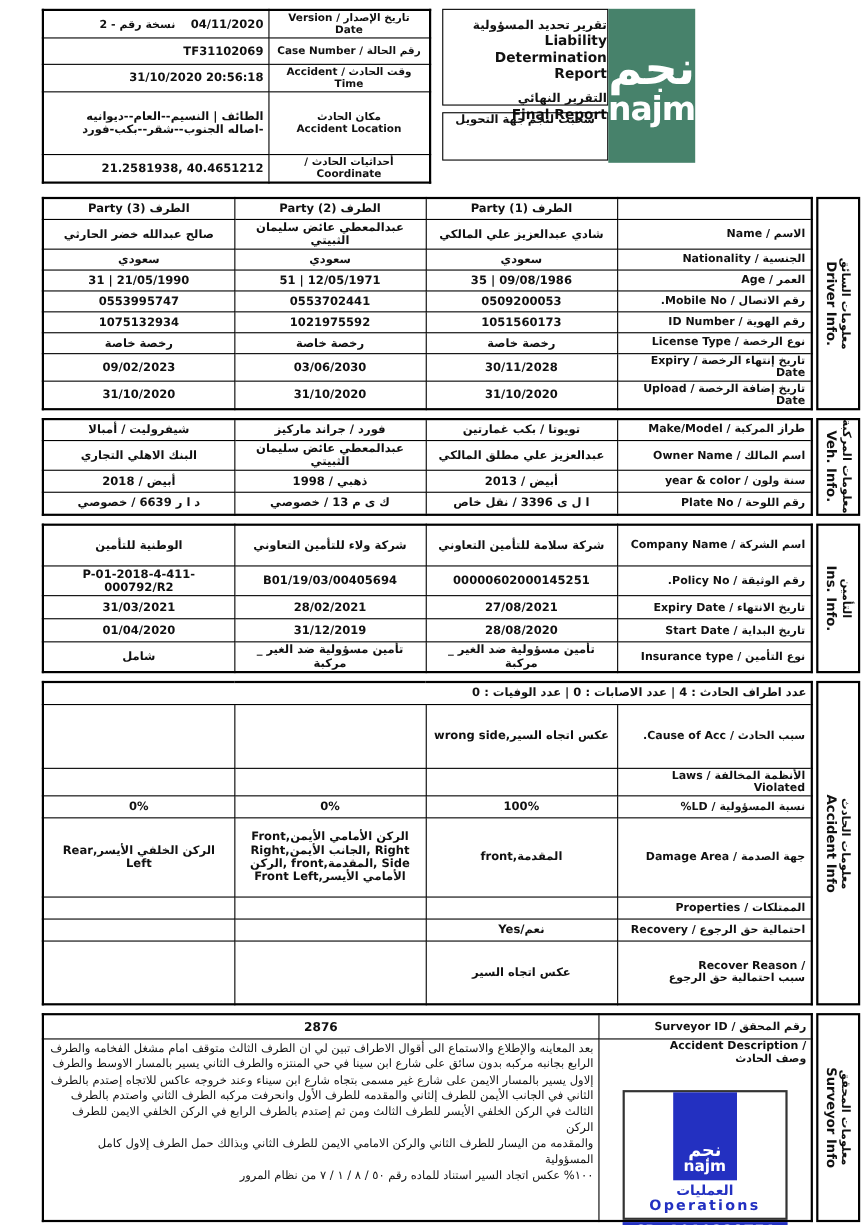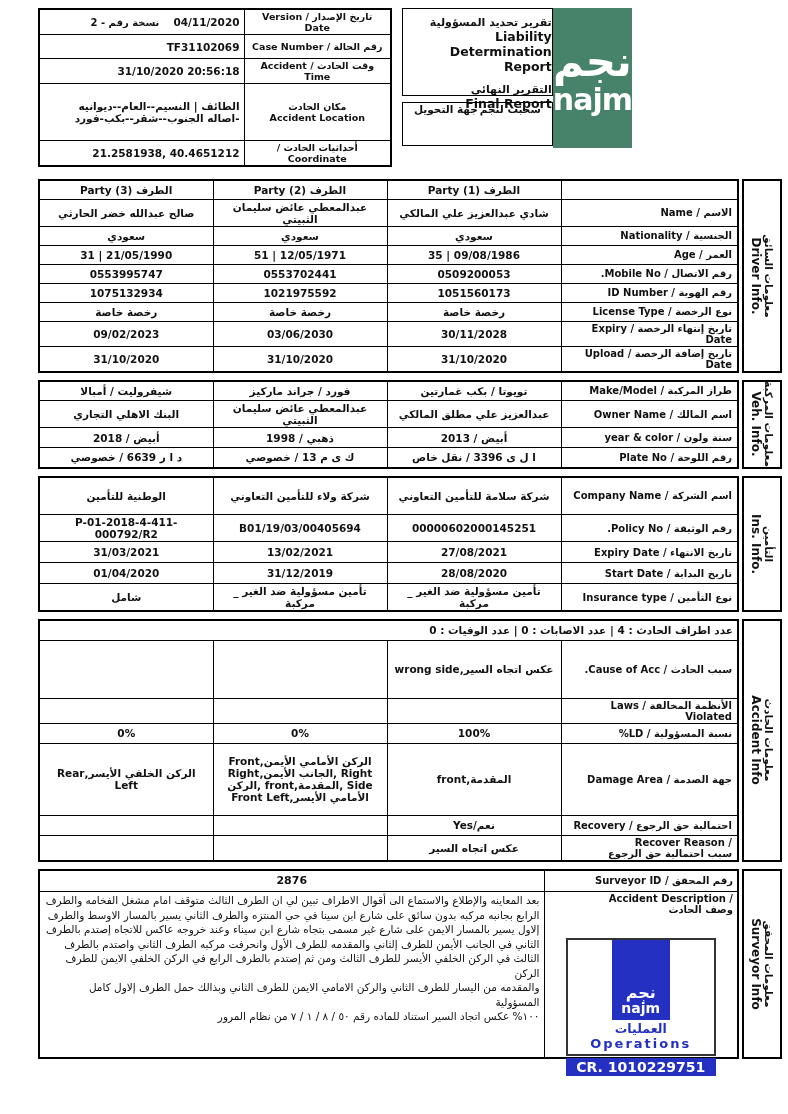--- a/index.html
+++ b/index.html
@@ -290,21 +290,21 @@
             <td class="lbl" dir="rtl">اسم الشركة / Company Name</td>
           </tr>
           <tr>
             <td class="val" dir="auto">P-01-2018-4-411-000792/R2</td>
             <td class="val" dir="auto">B01/19/03/00405694</td>
             <td class="val" dir="auto">00000602000145251</td>
             <td class="lbl" dir="rtl">رقم الوثيقة / Policy No.</td>
           </tr>
           <tr>
             <td class="val" dir="auto">31/03/2021</td>
-            <td class="val" dir="auto">13/02/2021</td>
+            <td class="val" dir="auto">28/02/2021</td>
             <td class="val" dir="auto">27/08/2021</td>
             <td class="lbl" dir="rtl">تاريخ الانتهاء / Expiry Date</td>
           </tr>
           <tr>
             <td class="val" dir="auto">01/04/2020</td>
             <td class="val" dir="auto">31/12/2019</td>
             <td class="val" dir="auto">28/08/2020</td>
             <td class="lbl" dir="rtl">تاريخ البداية / Start Date</td>
           </tr>
           <tr>
@@ -351,20 +351,26 @@
             <td class="val" dir="auto">0%</td>
             <td class="val" dir="auto">0%</td>
             <td class="val" dir="auto">100%</td>
             <td class="lbl" dir="rtl">نسبة المسؤولية / LD%</td>
           </tr>
           <tr>
             <td class="val" dir="auto">الركن الخلفي الأيسر,Rear Left</td>
             <td class="val" dir="auto">الركن الأمامي الأيمن,Front Right ,الجانب الأيمن,Right Side ,المقدمة,front ,الركن الأمامي الأيسر,Front Left</td>
             <td class="val" dir="auto">المقدمة,front</td>
             <td class="lbl" dir="rtl">جهة الصدمة / Damage Area</td>
+          </tr>
+          <tr>
+            <td class="val" dir="auto"></td>
+            <td class="val" dir="auto"></td>
+            <td class="val" dir="auto"></td>
+            <td class="lbl" dir="rtl">الممتلكات / Properties</td>
           </tr>
           <tr>
             <td class="val" dir="auto"></td>
             <td class="val" dir="auto"></td>
             <td class="val" dir="auto">نعم/Yes</td>
             <td class="lbl" dir="rtl">احتمالية حق الرجوع / Recovery</td>
           </tr>
           <tr>
             <td class="val" dir="auto"></td>
             <td class="val" dir="auto"></td>

